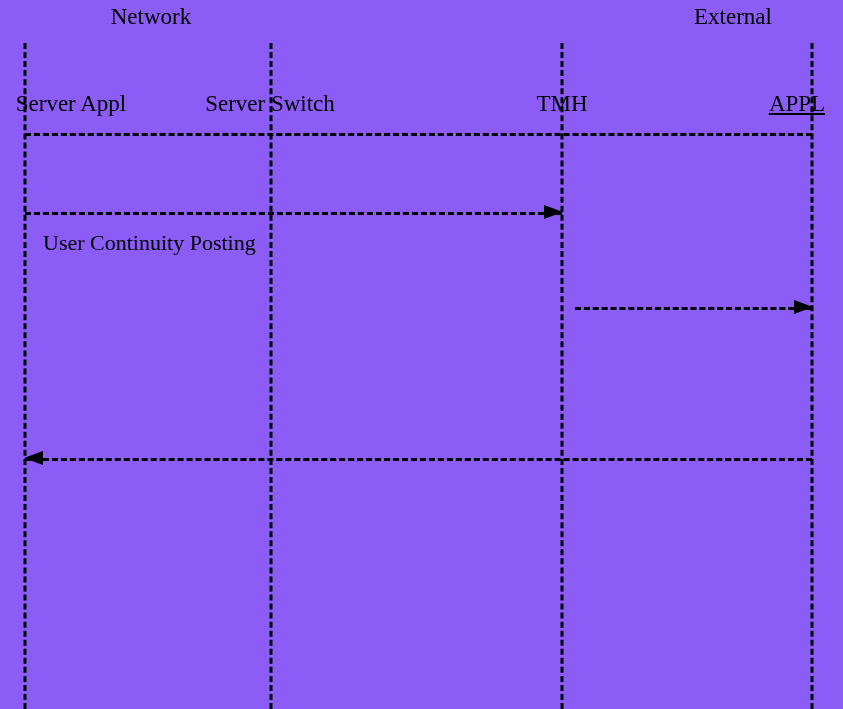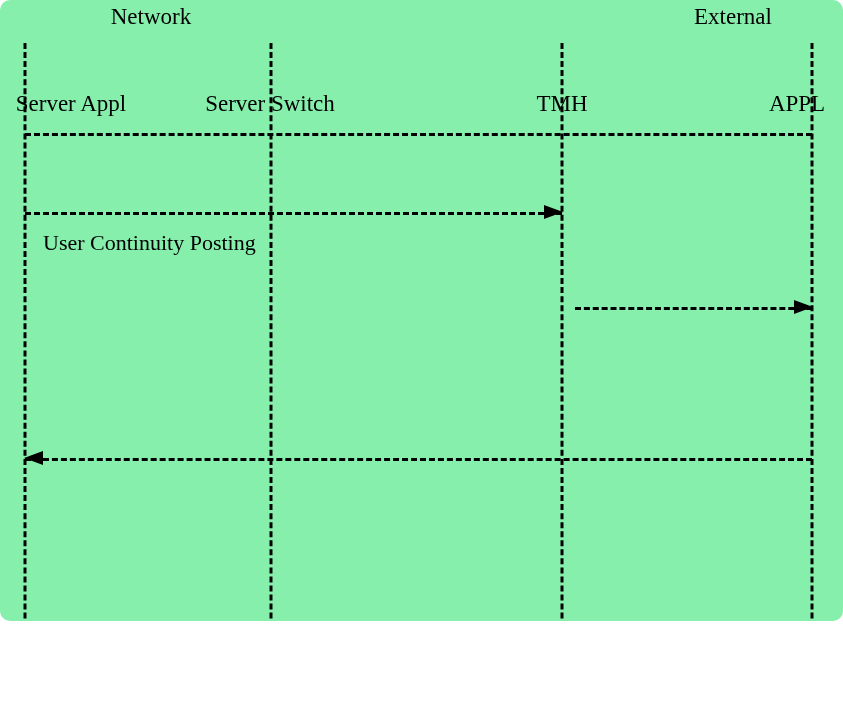--- a/index.html
+++ b/index.html
@@ -9,24 +9,23 @@
     background: #ffffff;
   }
   body {
     font-family: "Liberation Serif", "DejaVu Serif", serif;
     color: #000000;
   }
 
   #diagram {
     position: relative;
     width: 843px;
-    height: 621px;
-    background: #86efac;
+    height: 709px;
+    background: #8b5cf6;
     overflow: hidden;
-    border-radius: 10px;
   }
 
   
   .group-label {
     position: absolute;
     font-size: 23px;
     line-height: 1;
     white-space: nowrap;
     transform: translateX(-50%);
     color: #000;
@@ -106,21 +105,21 @@
 <body>
 
 <div id="diagram">
 
   <div class="group-label" id="group-0" style="left: 151px; top: 5px;">Network</div>
   <div class="group-label" id="group-1" style="left: 689px; top: 5px; margin-left: 44px;">External</div>
 
   <div class="participant-label" id="participant-label-1" style="left: 270px; top: 92px;">Server Switch</div>
   <div class="participant-label" id="participant-label-0" style="left: 71px; top: 92px;">Server Appl</div>
   <div class="participant-label" id="participant-label-2" style="left: 562px; top: 92px;">TMH</div>
-  <div class="participant-label" id="participant-label-3" style="left: 797px; top: 92px;">APPL</div>
+  <div class="participant-label" id="participant-label-3" style="left: 797px; top: 92px; text-decoration: underline;">APPL</div>
 
   <div class="lifeline" id="lifeline-0" style="left: 25px; top: 43px; height: 666px;"></div>
   <div class="lifeline" id="lifeline-1" style="left: 271px; top: 43px; height: 666px;"></div>
   <div class="lifeline" id="lifeline-2" style="left: 562px; top: 43px; height: 666px;"></div>
   <div class="lifeline" id="lifeline-3" style="left: 812px; top: 43px; height: 666px;"></div>
 
   <div class="separator" id="separator" style="left: 25px; top: 133px; width: 787px;"></div>
 
   <div class="message dir-right" id="message-0" style="left: 25px; top: 212px; width: 537px;">
     <div class="shaft"></div>

